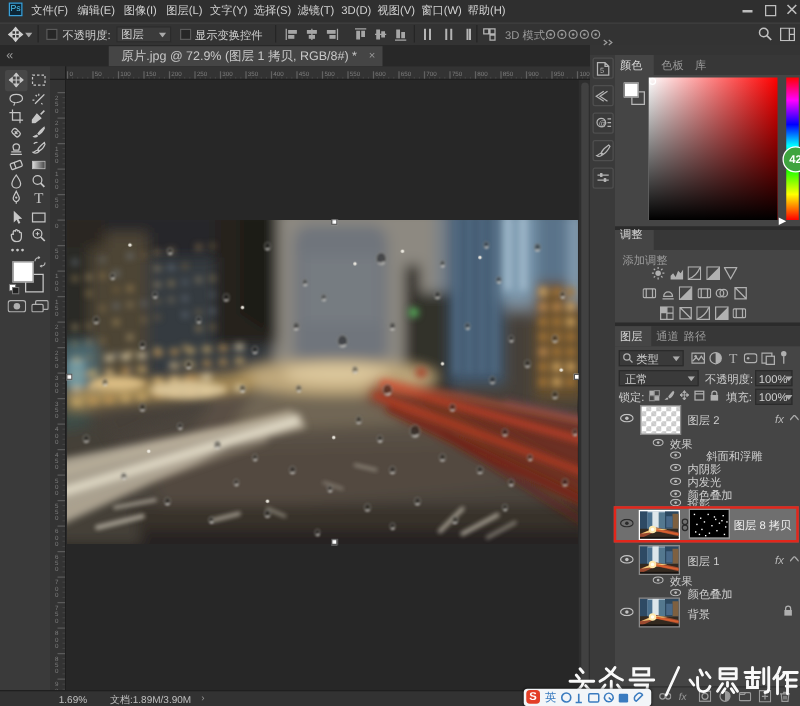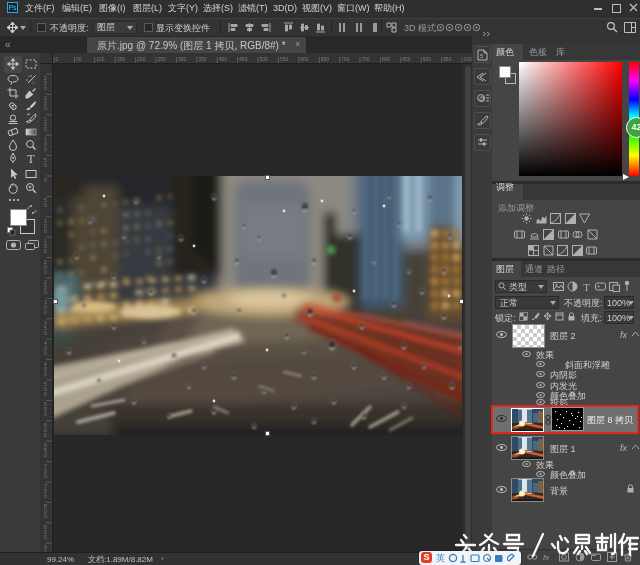--- a/index.html
+++ b/index.html
@@ -942,22 +942,22 @@
       <circle cx="65" cy="185" r="1.4" fill="#eeebe2" opacity="0.95"></circle>
       <circle cx="230" cy="35" r="1.4" fill="#eeebe2" opacity="0.95"></circle>
     </svg>
 <div class="abs" style="left:265px;top:175px;width:5px;height:5px;background:#fff;border:1px solid #555;box-sizing:border-box"></div>
 <div class="abs" style="left:265px;top:431px;width:5px;height:5px;background:#fff;border:1px solid #555;box-sizing:border-box"></div>
 <div class="abs" style="left:53px;top:299px;width:5px;height:5px;background:#fff;border:1px solid #555;box-sizing:border-box"></div>
 <div class="abs" style="left:459px;top:299px;width:5px;height:5px;background:#fff;border:1px solid #555;box-sizing:border-box"></div>
 <div class="abs" style="left:463px;top:64px;width:9px;height:488px;background:#2e2e2e"></div>
 <div class="abs" style="left:465px;top:66px;width:6px;height:484px;background:#414141;border-radius:3px"></div>
 <div class="abs" style="left:0;top:552px;width:472px;height:13px;background:#323232;border-top:1px solid #1f1f1f;box-sizing:border-box"></div>
-<span class="t" style="left:47px;top:554px;font-size:8px;color:#c0c0c0">99.24%</span>
-<span class="t" style="left:88px;top:554px;font-size:8px;color:#c0c0c0">文档:1.89M/8.82M</span>
+<span class="t" style="left:47px;top:554px;font-size:8px;color:#c0c0c0">1.69%</span>
+<span class="t" style="left:88px;top:554px;font-size:8px;color:#c0c0c0">文档:1.89M/3.90M</span>
 <span class="t dim" style="left:161px;top:553px;font-size:8px">›</span>
 <div class="abs" style="left:472px;top:36px;width:168px;height:529px;background:#3a3a3a"></div>
 <div class="abs" style="left:492px;top:36px;width:148px;height:529px;background:#454545"></div>
 <div class="abs" style="left:472px;top:36px;width:168px;height:8px;background:#343434"></div>
 <svg class="abs" style="left:482px;top:31px" width="10" height="6">
       <path d="M1,1 l2.5,2 L1,5 M5,1 l2.5,2 L5,5" stroke="#9a9a9a" fill="none" stroke-width="1"></path>
     </svg>
 <div class="abs" style="left:474px;top:46px;width:17px;height:17px;border:1px solid #4f4f4f;border-radius:2px;box-sizing:border-box"></div>
 <svg class="abs" style="left:476px;top:48px" width="13" height="13">
       <path d="M2,2 h6 l3,3 v7 h-9z M8,2 v3 h3" fill="none" stroke="#b4b4b4"></path>

